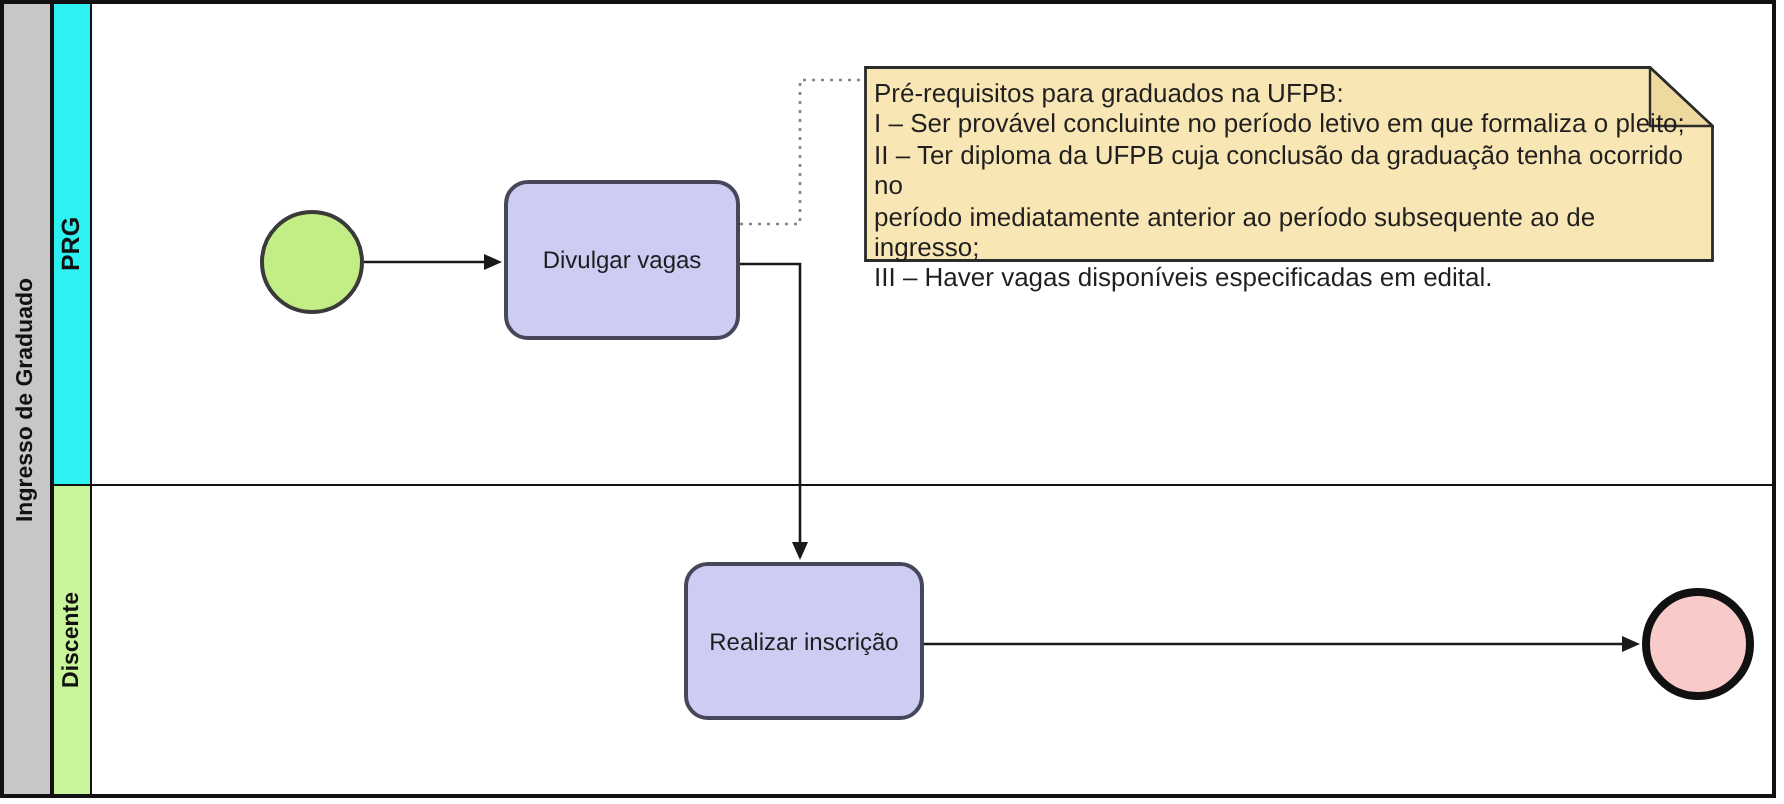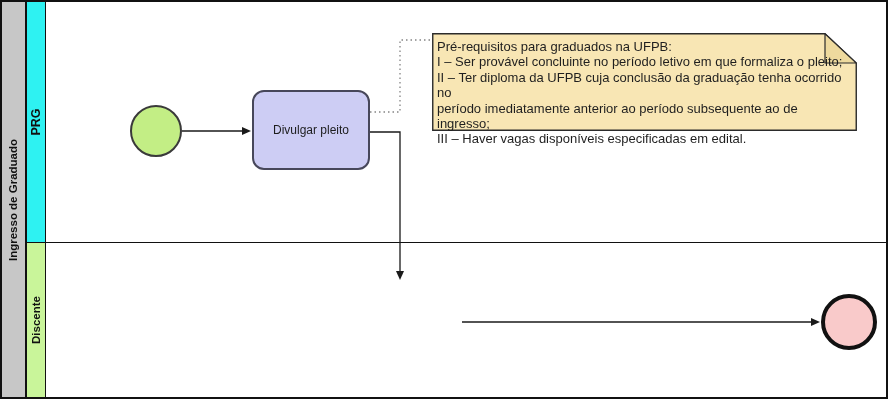--- a/index.html
+++ b/index.html
@@ -90,23 +90,26 @@
 
     <line x1="462" y1="322" x2="812" y2="322" stroke="#1a1a1a" stroke-width="1.3"></line>
     <polygon points="820,322 811,318 811,326" fill="#1a1a1a"></polygon>
 
     <polyline points="370,112 400,112 400,40 432,40" fill="none" stroke="#848484" stroke-width="1.3" stroke-dasharray="1.5 3"></polyline>
   </svg>
 
   <div class="event-start"></div>
 
   <div class="bpmn-task task-divulgar">
-    <span>Divulgar pleito</span>
+    <span>Divulgar vagas</span>
   </div>
 
+  <div class="bpmn-task task-realizar">
+    <span>Realizar inscrição</span>
+  </div>
 
   <div class="event-end"></div>
 
   <div class="annotation">
     <svg width="425" height="98" viewBox="0 0 425 98">
       <polygon points="0.75,0.75 393,0.75 424.25,30 424.25,97.25 0.75,97.25" fill="#f8e6b4" stroke="#2b2b2b" stroke-width="1.4"></polygon>
       <polygon points="393,0.75 393,30 424.25,30" fill="#eeda9e" stroke="#2b2b2b" stroke-width="1.2"></polygon>
     </svg>
     <div class="annotation-text">Pré-requisitos para graduados na UFPB:
 I – Ser provável concluinte no período letivo em que formaliza o pleito;

